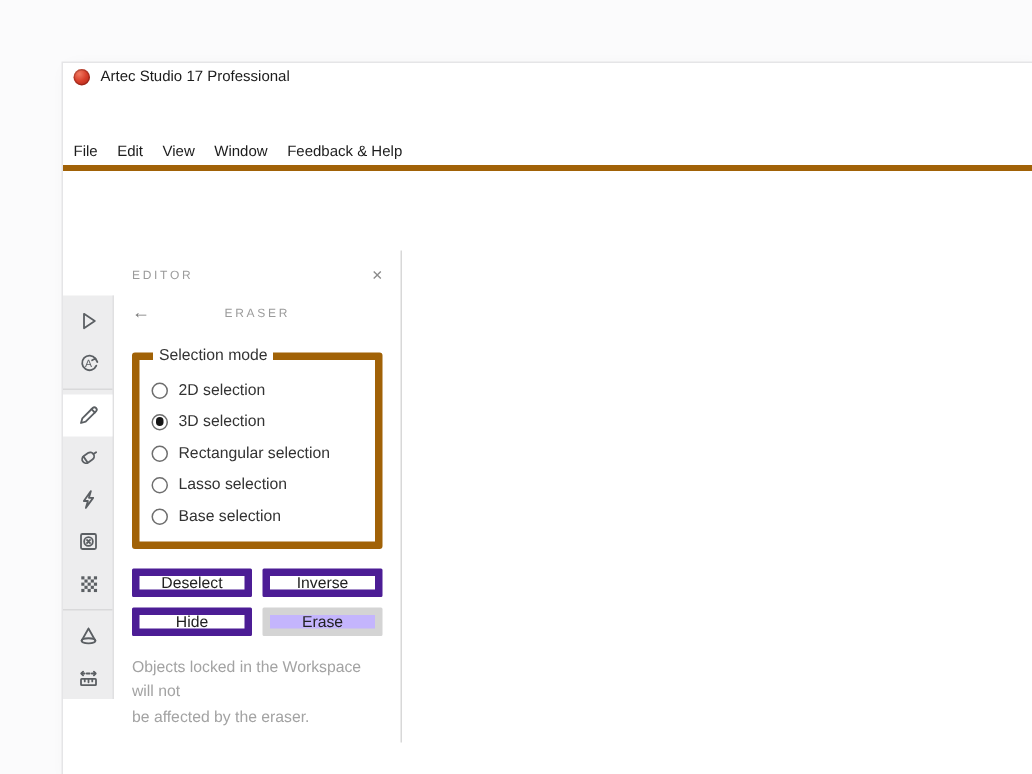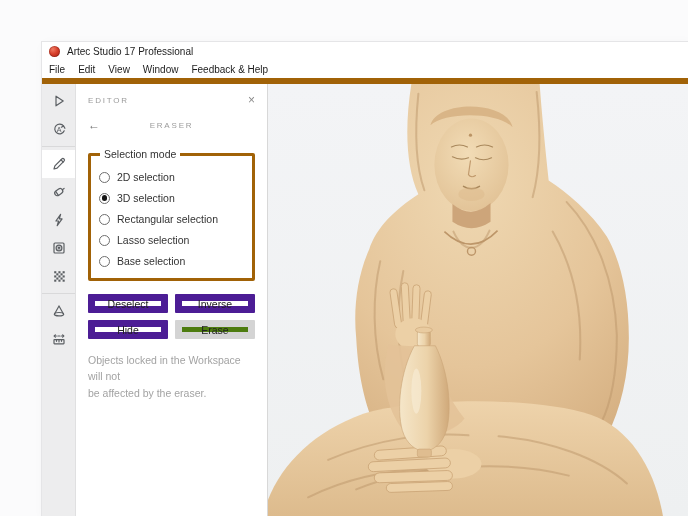--- a/index.html
+++ b/index.html
@@ -1,56 +1,56 @@
 <!DOCTYPE html>
 <html><head>
 <meta charset="utf-8">
 <style>
   html,body{margin:0;padding:0;background:#fff;}
   .stage{position:relative;width:688px;height:516px;background:#fbfbfc;overflow:hidden;
          font-family:"Liberation Sans", sans-serif;-webkit-font-smoothing:antialiased;}
   .window{position:absolute;left:42px;top:42px;width:646px;height:474px;background:#fff;
           box-shadow:0 0 0 1px #e5e5e7, 3px 3px 12px rgba(0,0,0,.05);
-          display:flex;flex-direction:column;}
+          display:flex;flex-direction:column;gap:32px;}
   .titlebar{height:19px;display:flex;align-items:center;padding-left:7px;gap:7px;flex:none;}
   .app-icon{width:11px;height:11px;border-radius:50%;flex:none;
             background:radial-gradient(circle at 35% 30%, #f07a62 0%, #d8402c 45%, #a91d10 100%);
             box-shadow:inset 0 0 0 1px rgba(0,0,0,.18);}
   .window-title{font-size:10px;color:#1c1c1c;}
   .menubar{height:17px;display:flex;align-items:center;padding-left:7px;gap:13px;
-           border-bottom:6px solid #a16207;font-size:10px;color:#1c1c1c;flex:none;}
+           border-bottom:4px solid #a16207;font-size:10px;color:#1c1c1c;flex:none;}
   .menu-item{cursor:default;}
-  .content{flex:1;display:flex;min-height:0;}
+  .content{flex:1;display:flex;min-height:0;align-items:center;}
   .toolbar{width:33px;flex:none;background:#ededee;border-right:1px solid #e0e0e1;padding-top:3px;}
   .tool-tab{height:28px;display:flex;align-items:center;justify-content:center;}
   .tool-tab.selected{background:#fff;}
   .tool-tab svg{display:block;}
   .tool-divider{height:1px;background:#d9d9da;margin:3px 0;}
   .panel{width:192px;flex:none;background:#fff;border-right:1px solid #d8d8d8;
          padding:9px 12px;box-sizing:border-box;font-size:10.5px;color:#333;}
   .panel-header{display:flex;justify-content:space-between;align-items:center;height:14px;}
   .panel-title{font-size:8px;letter-spacing:1.8px;color:#9b9b9b;}
   .close-x{color:#8b8b8b;font-size:12px;line-height:1;cursor:default;}
   .tool-row{display:flex;align-items:center;margin-top:11px;position:relative;height:14px;}
   .back-arrow{color:#767676;font-size:12px;line-height:1;z-index:1;cursor:default;}
   .tool-name{position:absolute;left:0;right:0;text-align:center;font-size:8px;
              letter-spacing:1.8px;color:#9b9b9b;}
-  fieldset.selmode{margin:16px 0 0;border:3px solid #a16207;border-radius:2px;padding:2px 8px 11px;}
+  fieldset.selmode{margin:16px 0 0;border:5px solid #a16207;border-radius:2px;padding:2px 8px 11px;}
   fieldset.selmode legend{font-size:10.5px;color:#333;padding:0 4px;margin-left:1px;}
   .radio-row{display:flex;align-items:center;gap:7px;margin-top:9px;cursor:default;}
   .radio{width:11px;height:11px;border:1.4px solid #6e6e6e;border-radius:50%;
          box-sizing:border-box;position:relative;flex:none;background:#fff;}
   .radio.checked::after{content:"";position:absolute;inset:1.6px;background:#161616;border-radius:50%;}
   .check-row{display:flex;align-items:center;gap:7px;margin-top:14px;color:#bcbcbc;}
   .checkbox{width:11px;height:11px;border:1.4px solid #d2d2d2;box-sizing:border-box;flex:none;background:#fff;}
   .btn-grid{display:grid;grid-template-columns:1fr 1fr;gap:7px;margin-top:13px;}
-  .btn{height:19px;border:7px solid #4c1d95;background:#fff;font-size:10.5px;color:#222;
+  .btn{height:19px;border:5px solid #4c1d95;background:#fff;font-size:10.5px;color:#222;
        display:flex;align-items:center;justify-content:center;border-radius:1px;
        font-family:inherit;cursor:default;}
-  .btn.primary{background:#4d7c0f;border-color:#d4d4d4;}
+  .btn.primary{background:#c4b5fd;border-color:#d4d4d4;}
   .note{margin-top:13px;font-size:10.5px;line-height:1.55;color:#a3a3a3;}
   .viewport{flex:1;position:relative;background:#f2f3f4;min-width:0;}
   .viewport svg{position:absolute;left:0;top:0;width:100%;height:100%;}
   .icon-stroke{stroke:#5b5f63;fill:none;stroke-width:1.2;stroke-linejoin:round;stroke-linecap:round;}
 </style>
 </head>
 <body>
 
 <div class="stage">
   <div class="window">

